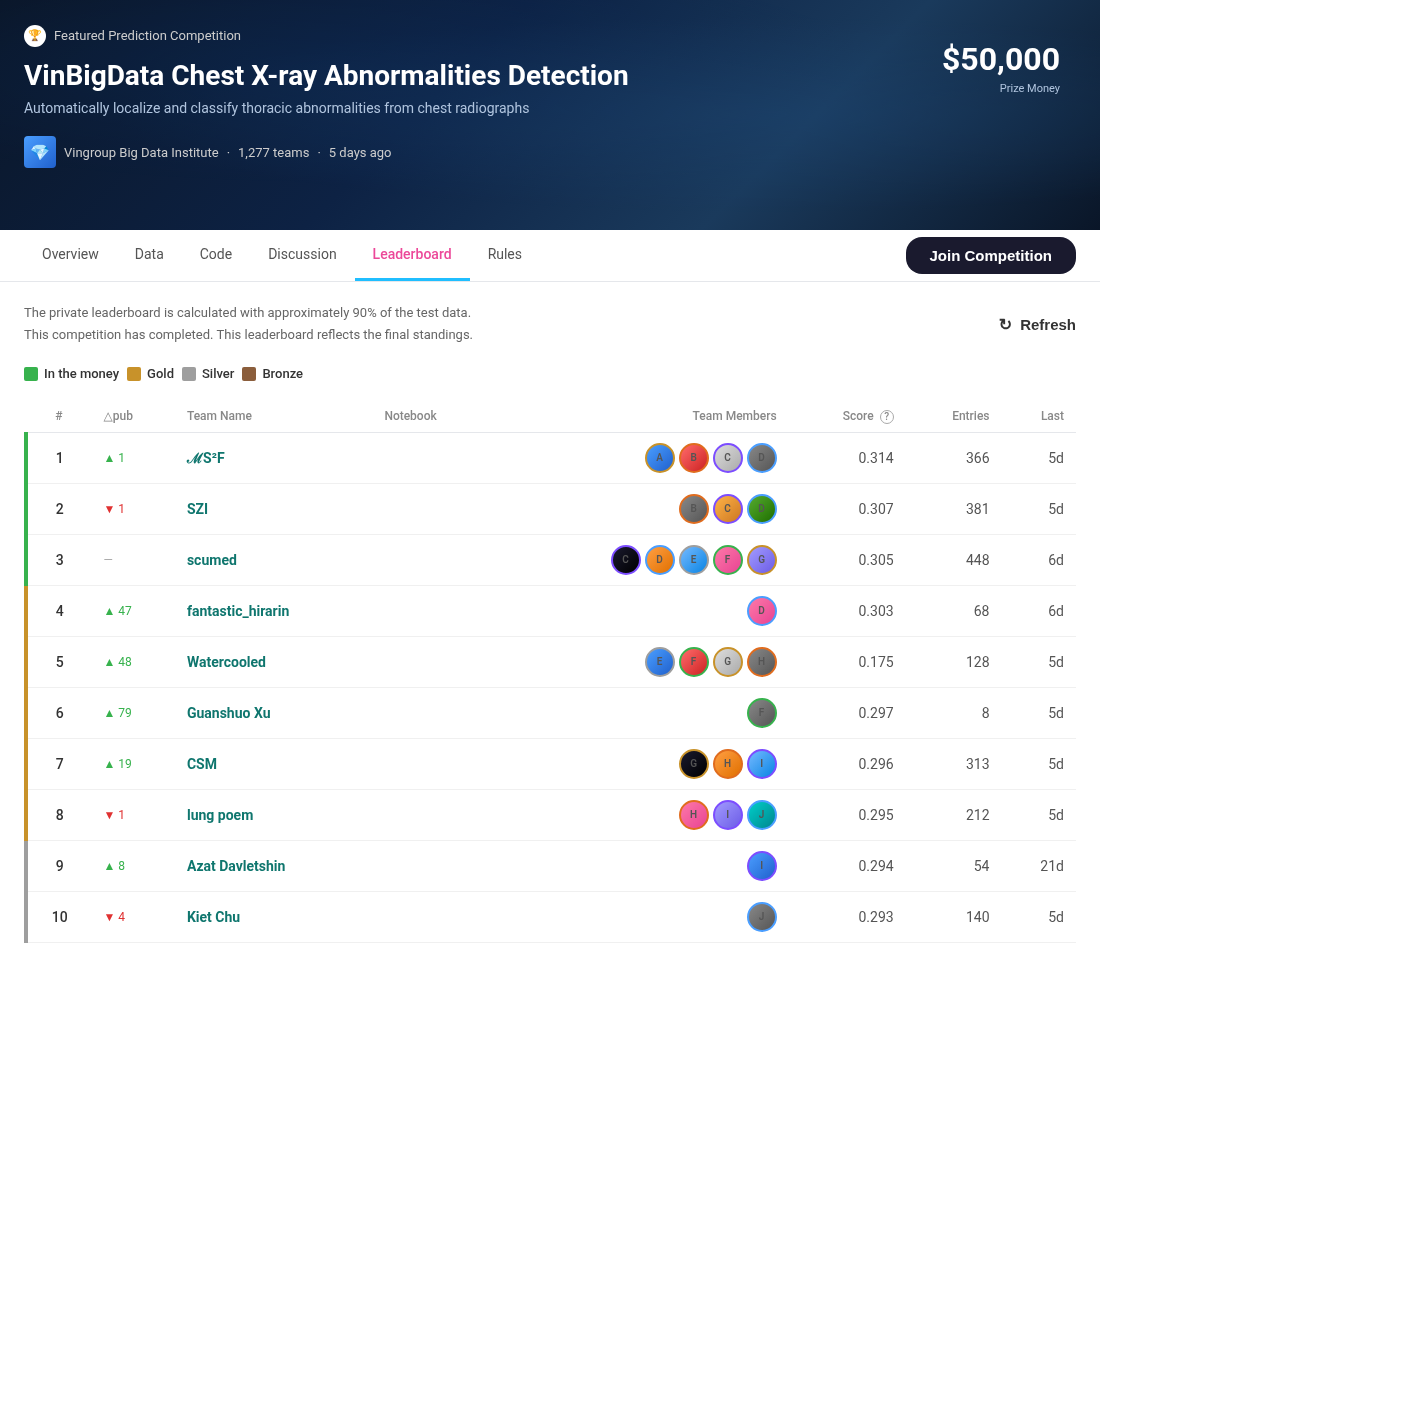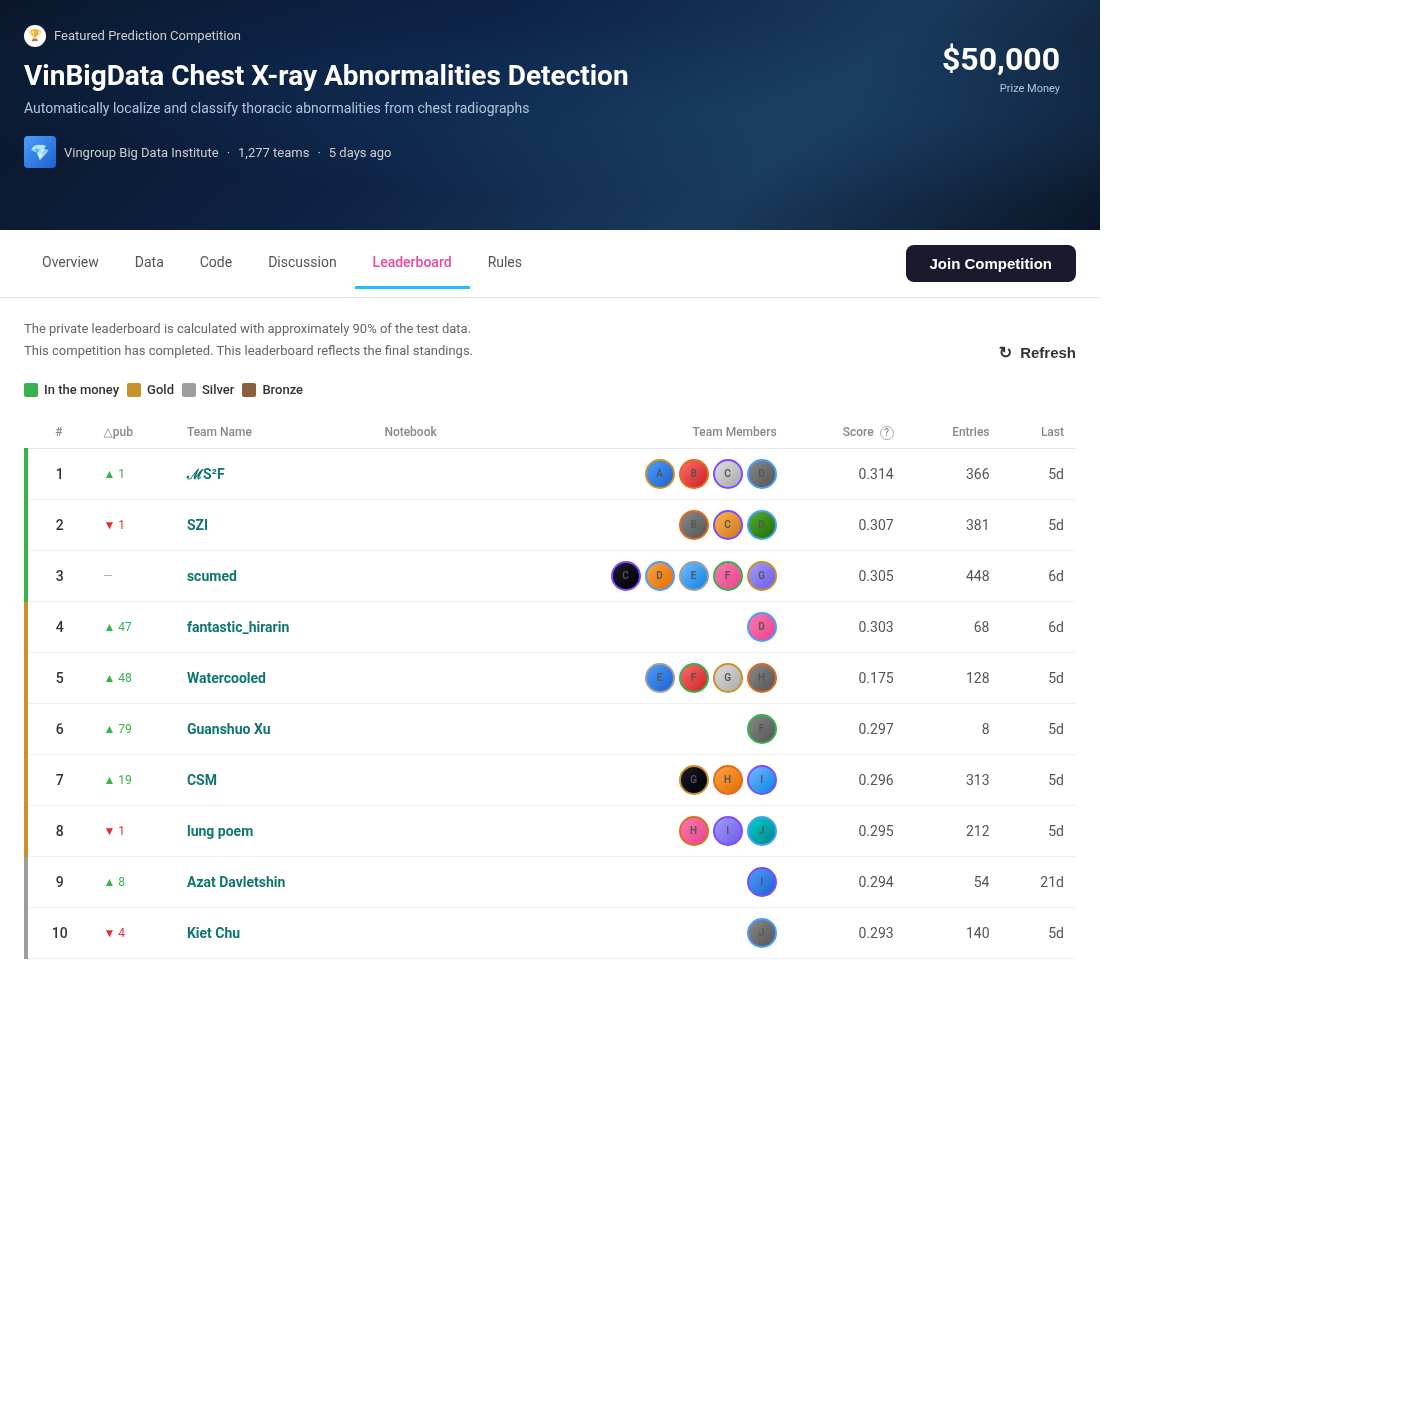--- a/index.html
+++ b/index.html
@@ -40,46 +40,46 @@
     }
     .hero-prize {
       position: absolute; top: 40px; right: 40px; text-align: right; z-index: 1;
     }
     .prize-amount { font-size: 32px; font-weight: 700; color: #fff; }
     .prize-label { font-size: 11px; color: #b0c4de; margin-top: 4px; }
 
     
     .nav-bar {
       display: flex; align-items: center; justify-content: space-between;
-      padding: 8px 24px;
+      padding: 0 24px;
       border-bottom: 1px solid #e5e7eb;
     }
     .nav-tabs { display: flex; gap: 0; }
     .nav-tab {
       padding: 16px 18px; font-size: 14px; color: #555; cursor: pointer;
       border-bottom: 3px solid transparent; text-decoration: none; display: block;
     }
     .nav-tab.active { color: #ec4899; border-bottom-color: #20beff; font-weight: 500; }
     .join-btn {
-      background: #1a1a2e; color: #fff; border: none; border-radius: 8px;
+      background: #1a1a2e; color: #fff; border: none; border-radius: 16px;
       padding: 10px 24px; font-size: 15px; font-weight: 600; cursor: pointer;
       white-space: nowrap;
     }
 
     
     .lb-container { padding: 20px 24px; }
 
     .lb-tabs { display: flex; gap: 0; border-bottom: 1px solid #e5e7eb; margin-bottom: 20px; }
     .lb-tab {
       padding: 10px 20px 12px 0; font-size: 15px; color: #555; cursor: pointer;
       border-bottom: 3px solid transparent; margin-right: 20px;
     }
     .lb-tab.active { color: #20beff; border-bottom-color: #20beff; font-weight: 500; }
 
-    .lb-info { display: flex; align-items: flex-end; justify-content: space-between; margin-bottom: 20px; }
+    .lb-info { display: flex; align-items: center; justify-content: space-between; margin-bottom: 20px; }
     .lb-info-text { font-size: 13px; color: #666; line-height: 1.7; }
     .refresh-btn {
       display: flex; align-items: center; gap: 8px;
       background: none; border: none; font-size: 15px; font-weight: 700;
       color: #333; cursor: pointer; white-space: nowrap;
     }
     .refresh-icon { font-size: 16px; }
 
     
     .legend { display: flex; gap: 8px; margin-bottom: 20px; align-items: center; }

